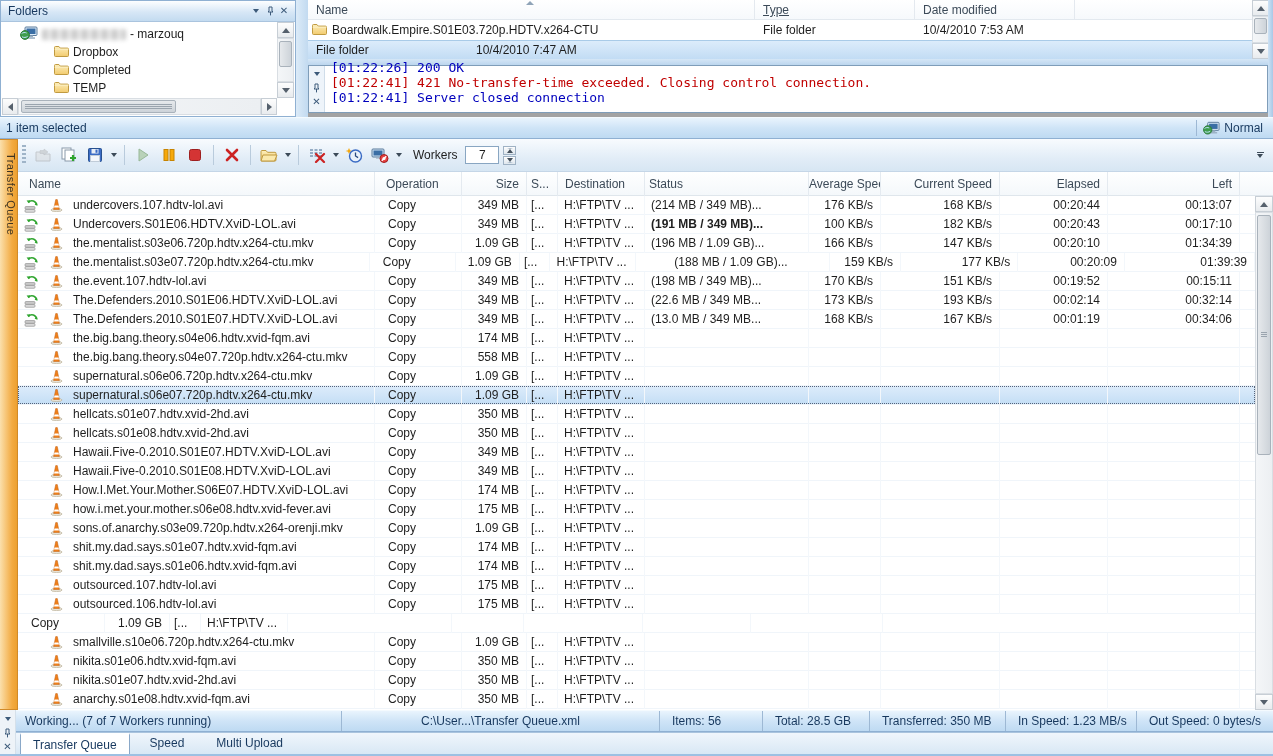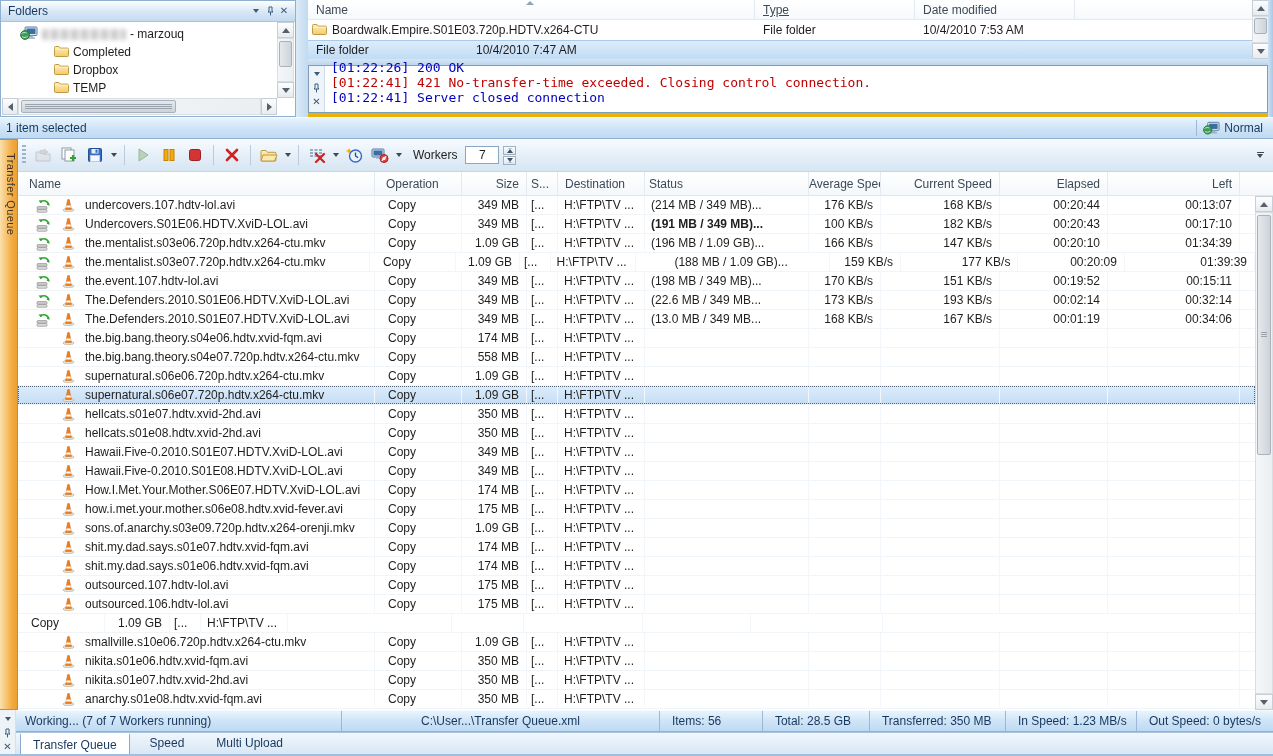--- a/index.html
+++ b/index.html
@@ -1,18 +1,18 @@
 <!DOCTYPE html>
 <html><head>
 <meta charset="utf-8">
 <style>
   * { box-sizing: border-box; margin: 0; padding: 0; }
   html,body { width:1273px; height:756px; }
   body { font-family:"Liberation Sans",sans-serif; font-size:12px; color:#1e1e1e; background:#fff; overflow:hidden; }
-  #app { position:relative; width:1273px; height:756px; background:#eab308; overflow:hidden; }
+  #app { position:relative; width:1273px; height:756px; background:#a3a3a3; overflow:hidden; }
 
   
   .bluebar { background:linear-gradient(#e9f4fd,#cfe4f7 50%,#bedaf2); border-top:1px solid #f4fafe; border-bottom:1px solid #8fb0d2; color:#17385e; }
   .dockbtn { width:14px; height:12px; display:flex; align-items:center; justify-content:center; color:#3c5a7a; font-size:9px; line-height:1; cursor:default; }
   .scroll-track { background:linear-gradient(90deg,#f4f6f8,#eceff2); border:1px solid #d9dee3; }
   .scroll-thumb { background:linear-gradient(90deg,#e6e9ec,#cdd3d9); border:1px solid #a9b2bb; border-radius:2px; position:relative; }
   .scroll-thumb.h { background:linear-gradient(#e6e9ec,#cdd3d9); }
   .grip:after { content:""; position:absolute; left:3px; right:3px; top:50%; height:5px; margin-top:-3px;
                 background:repeating-linear-gradient(#9aa4ae 0 1px,transparent 1px 2px); }
   .arrowbox { display:flex; align-items:center; justify-content:center; background:linear-gradient(#fdfdfd,#e8ebee); border:1px solid #c7ced5; }
@@ -92,21 +92,21 @@
   
   #queue-header { height:24px; display:flex; background:linear-gradient(#ffffff,#f4f8fb); border-bottom:1px solid #dfe6ec; color:#3c4a58; }
   .qh { padding-top:5px; border-right:1px solid #e4eaf0; height:24px; white-space:nowrap; overflow:hidden; }
   .c-name{width:357px;} .c-oper{width:87px;} .c-size{width:65px;} .c-s{width:31px;}
   .c-dest{width:87px;} .c-status{width:164px;} .c-avg{width:72px;} .c-cur{width:119px;}
   .c-elap{width:108px;} .c-left{width:132px;}
   .pl { padding-left:11px; } .pr { padding-right:7px; text-align:right; }
   #queue-rows { position:absolute; left:0; top:57px; width:1237px; bottom:0; overflow:hidden; }
   .qrow { height:19px; display:flex; align-items:center; border-bottom:1px solid #f0f5fa; position:relative; }
   .qrow .cell { height:19px; line-height:18px; white-space:nowrap; overflow:hidden; border-right:1px solid #f3f7fb; }
-  .qrow .cell.c-name { display:flex; align-items:center; padding-left:17px; gap:8px; }
+  .qrow .cell.c-name { display:flex; align-items:center; padding-left:5px; gap:8px; }
   .qrow .cell.c-name .ic { width:17px; height:15px; flex:0 0 17px; display:flex; align-items:center; justify-content:center; }
   .qrow.sel { background:linear-gradient(#ddecfb,#c4def5); }
   .qrow.sel:after { content:""; position:absolute; inset:0; border:1px dotted #55637a; pointer-events:none; }
   #queue-vscroll { position:absolute; right:0; top:57px; width:18px; bottom:0; }
 
   
   .vs { display:flex; flex-direction:column; }
   .vs .arrowbox { height:16px; width:100%; }
   .vs .mid { flex:1; position:relative; }
   .vs .scroll-thumb { position:absolute; left:1px; right:1px; }
@@ -174,28 +174,28 @@
               <path d="M1.6 7.6c1.4-1.2 3.4-1.4 5-.6M2 10.8c1.8 1 4.2.8 5.6-.4" stroke="#bfe3ff" fill="none" stroke-width="1"></path>
             </svg></span>
           <span class="redacted"></span>
           <span>- marzouq</span>
         </div>
         <div class="tree-item lvl1">
           <span><svg width="15" height="12" viewBox="0 0 15 12">
               <path d="M.5 2.5a1 1 0 011-1h3.4l1.4 1.6h7.2a1 1 0 011 1v6.4a1 1 0 01-1 1h-12a1 1 0 01-1-1z" fill="url(#foldg)" stroke="#c09a40"></path>
               <path d="M.5 4.2h14" stroke="#fdf3cd" stroke-width=".8"></path>
             </svg></span>
-          <span>Completed</span>
+          <span>Dropbox</span>
         </div>
         <div class="tree-item lvl1">
           <span><svg width="15" height="12" viewBox="0 0 15 12">
               <path d="M.5 2.5a1 1 0 011-1h3.4l1.4 1.6h7.2a1 1 0 011 1v6.4a1 1 0 01-1 1h-12a1 1 0 01-1-1z" fill="url(#foldg)" stroke="#c09a40"></path>
               <path d="M.5 4.2h14" stroke="#fdf3cd" stroke-width=".8"></path>
             </svg></span>
-          <span>Dropbox</span>
+          <span>Completed</span>
         </div>
         <div class="tree-item lvl1">
           <span><svg width="15" height="12" viewBox="0 0 15 12">
               <path d="M.5 2.5a1 1 0 011-1h3.4l1.4 1.6h7.2a1 1 0 011 1v6.4a1 1 0 01-1 1h-12a1 1 0 01-1-1z" fill="url(#foldg)" stroke="#c09a40"></path>
               <path d="M.5 4.2h14" stroke="#fdf3cd" stroke-width=".8"></path>
             </svg></span>
           <span>TEMP</span>
         </div>
       </div>
     <div id="folders-vscroll" class="vs">

